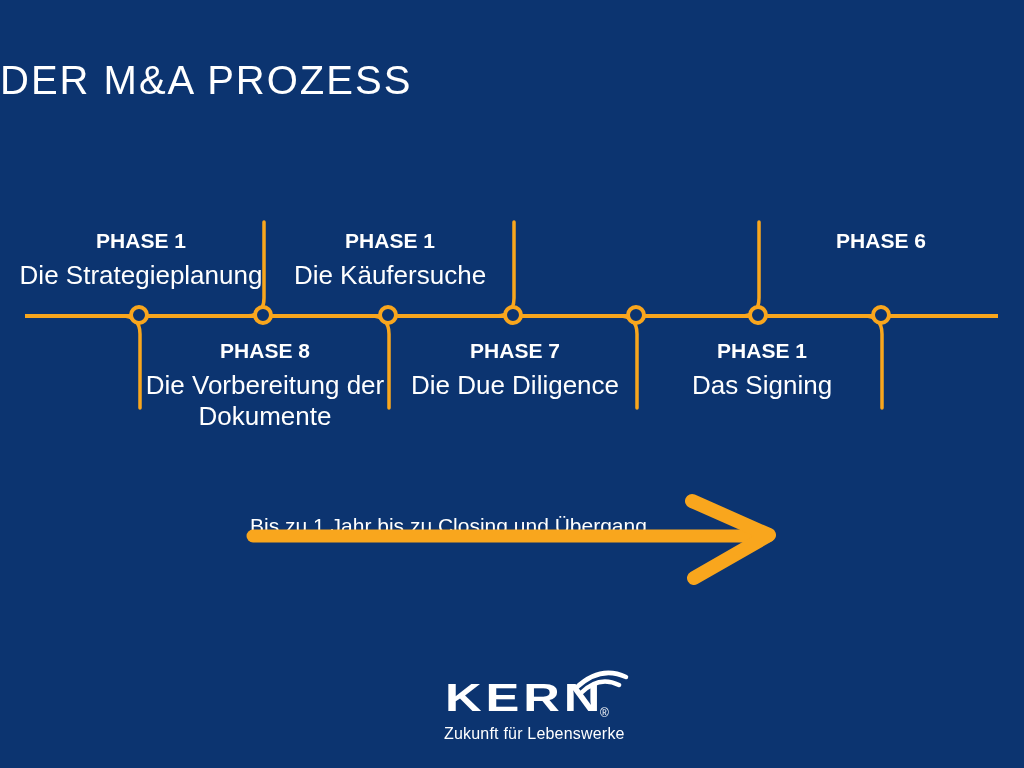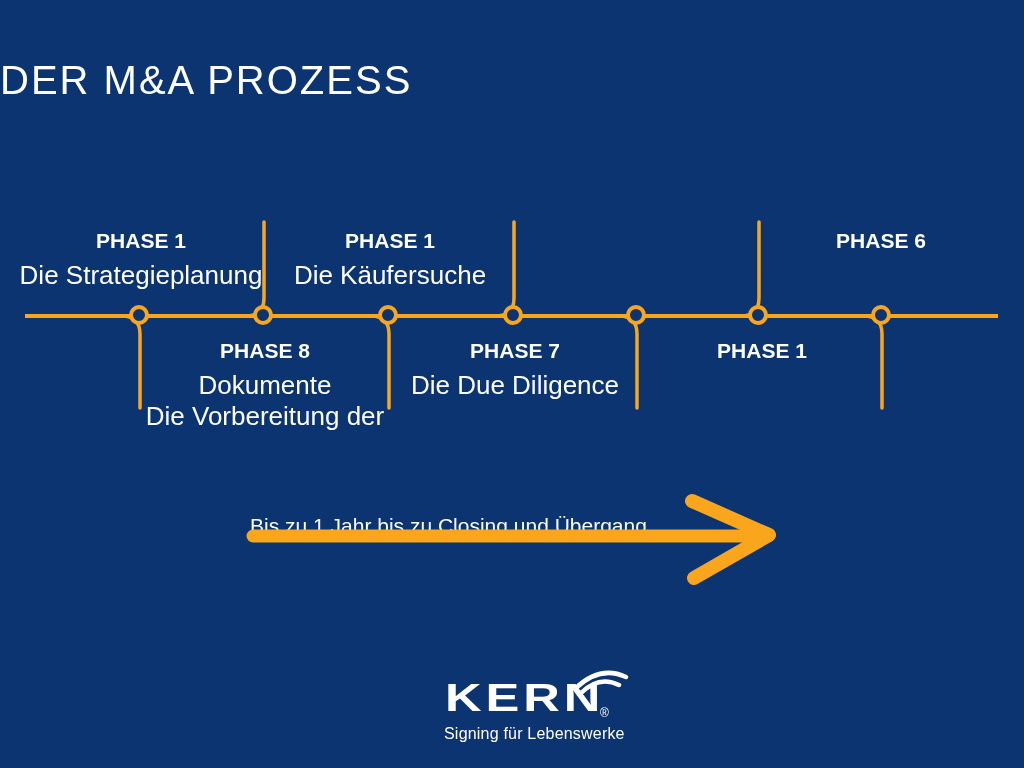--- a/index.html
+++ b/index.html
@@ -78,47 +78,48 @@
     <circle class="node-ring" cx="758" cy="315" r="8" stroke-width="4"></circle>
     <circle class="node-ring" cx="881" cy="315" r="8" stroke-width="4"></circle>
   </svg>
 
   <div class="phase p1">
     <div class="phase-name">PHASE 1</div>
     <div class="phase-sub">Die Strategieplanung</div>
   </div>
   <div class="phase p2">
     <div class="phase-name">PHASE 8</div>
+    <div class="phase-sub">Die Vorbereitung der</div>
     <div class="phase-sub">Dokumente</div>
-    <div class="phase-sub">Die Vorbereitung der</div>
   </div>
   <div class="phase p3">
     <div class="phase-name">PHASE 1</div>
     <div class="phase-sub">Die Käufersuche</div>
   </div>
   <div class="phase p4">
     <div class="phase-name">PHASE 7</div>
     <div class="phase-sub">Die Due Diligence</div>
   </div>
   <div class="phase p6">
     <div class="phase-name">PHASE 1</div>
+    <div class="phase-sub">Das Signing</div>
   </div>
   <div class="phase p7">
     <div class="phase-name">PHASE 6</div>
   </div>
 
   <div class="arrow-label">Bis zu 1 Jahr bis zu Closing und Übergang</div>
   <svg class="arrow-svg" width="1024" height="768" viewBox="0 0 1024 768" aria-hidden="true">
     <line class="stroke-accent" x1="253" y1="536" x2="768" y2="536" stroke-width="13" stroke-linecap="round"></line>
     <path class="stroke-accent" d="M 692 501 L 769 535 L 694 578" stroke-width="14" stroke-linecap="round" stroke-linejoin="round"></path>
   </svg>
 
   <div class="logo">
     <div class="kern-name">KERN</div>
     <svg class="logo-arcs" width="62" height="36" viewBox="0 0 62 36" aria-hidden="true">
       <path class="logo-arc" d="M 5 28 Q 29 5 55 17"></path>
       <path class="logo-arc" d="M 10 33 Q 28 15 48 25"></path>
     </svg>
     <div class="reg-mark">®</div>
-    <div class="tagline">Signing für Lebenswerke</div>
+    <div class="tagline">Zukunft für Lebenswerke</div>
   </div>
 
 </div>
 
 </body></html>

